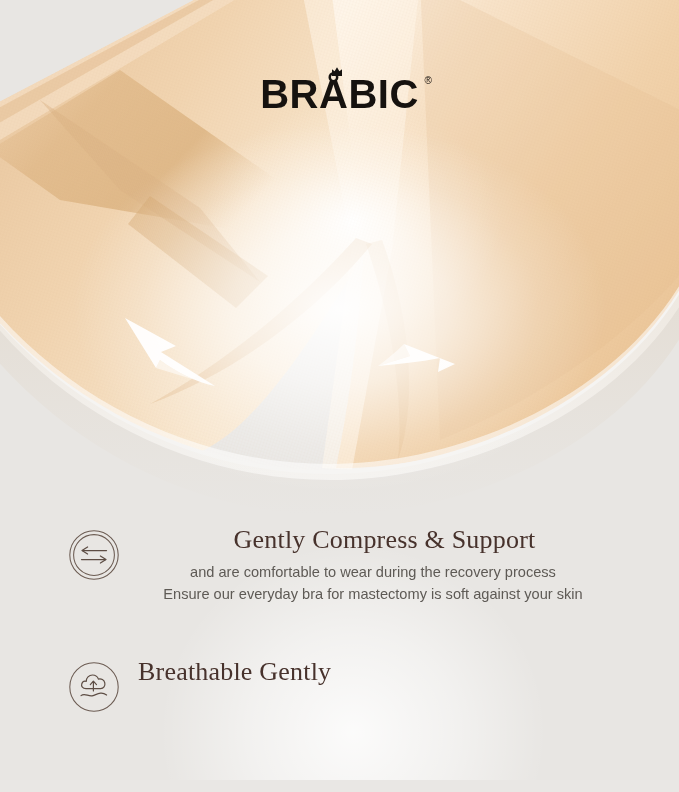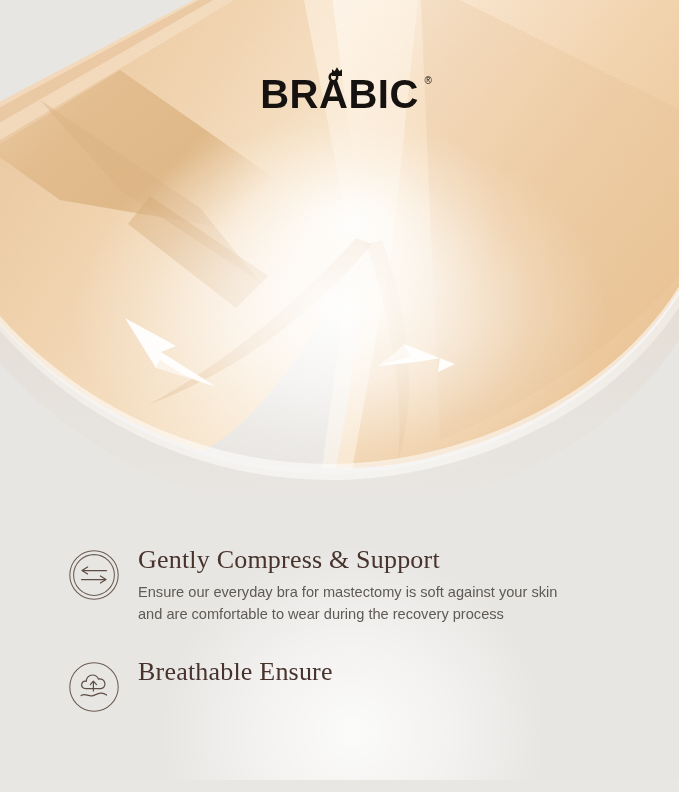--- a/index.html
+++ b/index.html
@@ -123,21 +123,21 @@
     z-index: 20;
   }
 
   .feature {
     position: absolute;
     display: flex;
     align-items: flex-start;
     left: 68px;
     right: 48px;
   }
-  .feature-1 { top: 30px; }
+  .feature-1 { top: 10px; text-align: center; }
   .feature-2 { top: 142px; }
 
   .feature-icon {
     flex: 0 0 auto;
     width: 52px;
     height: 52px;
     margin-right: 18px;
     margin-top: 4px;
   }
 
@@ -366,22 +366,22 @@
           <path d="M 38.5 21.5 L 14.5 21.5" fill="none" stroke="#5d4d44" stroke-width="1.25" stroke-linecap="round"></path>
           <path d="M 19.6 18.0 L 14.0 21.5 L 19.6 25.0" fill="none" stroke="#5d4d44" stroke-width="1.25" stroke-linecap="round" stroke-linejoin="round"></path>
 
           <path d="M 13.5 30.5 L 37.5 30.5" fill="none" stroke="#5d4d44" stroke-width="1.25" stroke-linecap="round"></path>
           <path d="M 32.4 27.0 L 38.0 30.5 L 32.4 34.0" fill="none" stroke="#5d4d44" stroke-width="1.25" stroke-linecap="round" stroke-linejoin="round"></path>
         </svg>
       </div>
       <div class="feature-body">
         <h3 class="feature-title">Gently Compress &amp; Support</h3>
         <p class="feature-desc">
+          <span class="line">and are comfortable to wear during the recovery process</span>
           <span class="line">Ensure our everyday bra for mastectomy is soft against your skin</span>
-          <span class="line">and are comfortable to wear during the recovery process</span>
         </p>
       </div>
     </div>
 
     <div class="feature feature-2">
       <div class="feature-icon">
         <svg width="52" height="52" viewBox="0 0 52 52">
           <circle cx="26" cy="26" r="24.2" fill="none" stroke="#6b5b52" stroke-width="1.05"></circle>
 
           <path d="M 18.0 27.6
@@ -395,18 +395,18 @@
 
           <path d="M 25.4 30.0 L 25.4 20.6" fill="none" stroke="#5d4d44" stroke-width="1.2" stroke-linecap="round"></path>
           <path d="M 22.3 23.6 L 25.4 20.2 L 28.5 23.6" fill="none" stroke="#5d4d44" stroke-width="1.2" stroke-linecap="round" stroke-linejoin="round"></path>
 
           <path d="M 13.0 34.6
                    C 17.0 31.4, 20.5 36.2, 25.0 34.6
                    C 29.5 33.0, 33.5 30.4, 38.6 34.0" fill="none" stroke="#5d4d44" stroke-width="1.2" stroke-linecap="round"></path>
         </svg>
       </div>
       <div class="feature-body">
-        <h3 class="feature-title">Breathable Ensure</h3>
+        <h3 class="feature-title">Breathable Gently</h3>
       </div>
     </div>
 
   </div>
 </div>
 
 </body></html>

